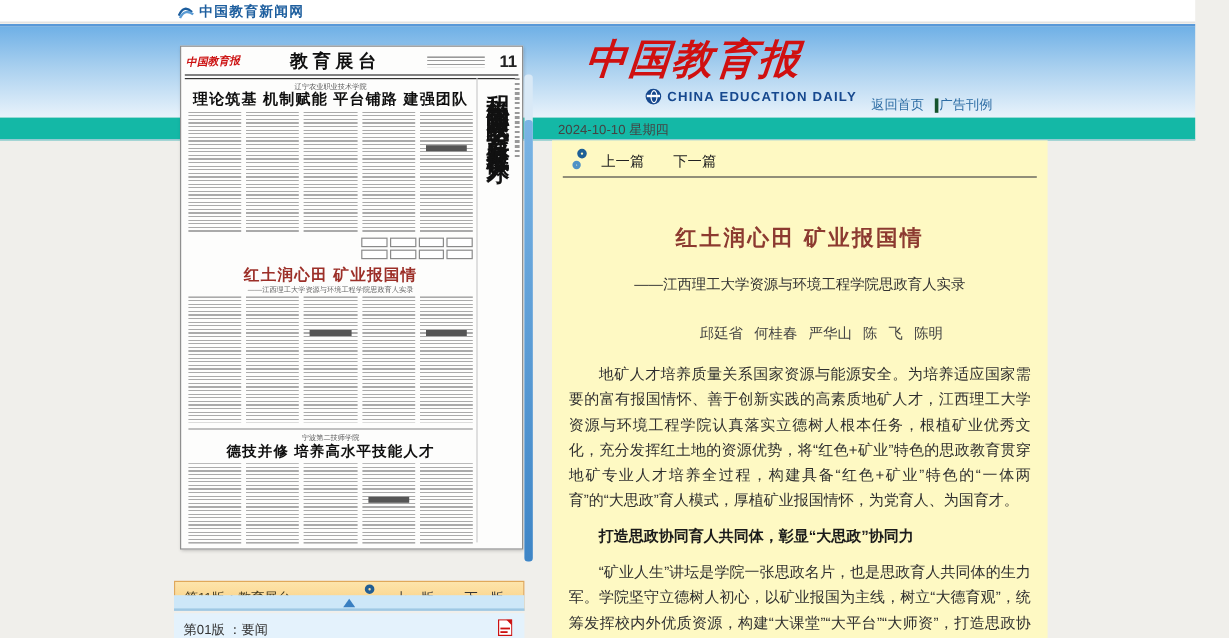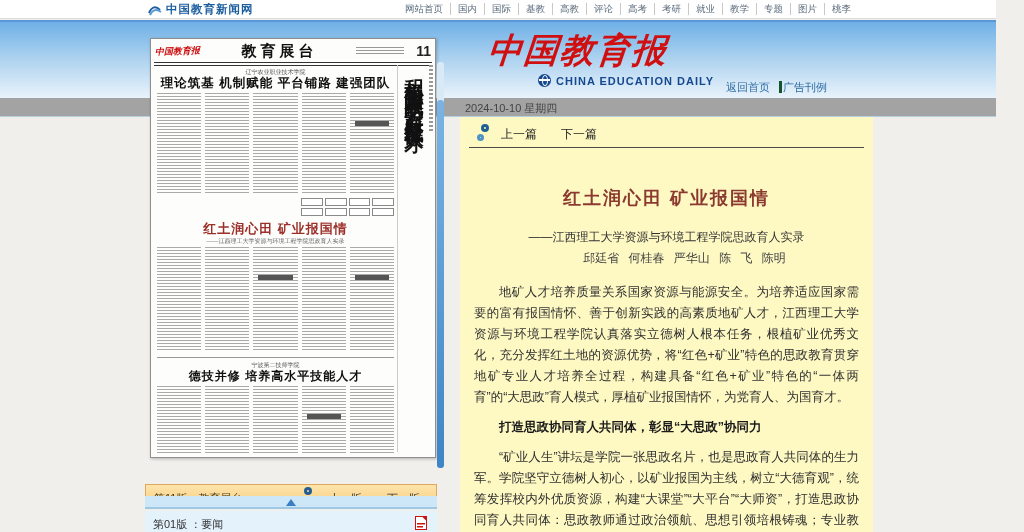--- a/index.html
+++ b/index.html
@@ -25,36 +25,36 @@
   .mh-sub { display:flex; align-items:center; gap:5px; margin-top:2px; margin-left:10px;padding-left:40px; }
   .globe { width:13px; height:13px; border-radius:50%; background:#16488e; position:relative; display:inline-block; }
   .globe::before { content:""; position:absolute; left:1px; right:1px; top:5px; height:2px; background:#fff; }
   .globe::after { content:""; position:absolute; left:4px; top:1px; width:4px; bottom:1px; border:1px solid #fff; border-radius:50%; }
   .mh-sub-text { font-size:11px; font-weight:bold; color:#16488e; letter-spacing:1px; }
   .mh-links { position:absolute; right:169px; top:80px; z-index:2; font-size:11px; }
   .mh-links a { color:#2e6da4; text-decoration:none; cursor:pointer; }
   .mh-links .sep { border-left:3px solid #14532d; margin-left:9px; padding-left:1px;font-family:Liberation Serif, serif; }
 
   
-  .datebar { position:absolute; left:0; top:98px; width:1024px; height:19px; background:#a3a3a3;
+  .datebar { position:absolute; left:0; top:98px; width:1024px; height:19px; background:#14b8a6;
              border-bottom:1px solid #b7cfdd; z-index:1;padding-left:41px; }
   .datebar span { position:absolute; left:465px; top:3px; font-size:11px; color:#444; }
 
   
   .article-panel { position:absolute; left:460px; top:117px; width:413px; height:415px;
                    background:#fef9c3; z-index:2; overflow:hidden; }
   .art-nav { position:relative; height:31px; margin:0 9px; border-bottom:1px solid #4a4a4a; }
   .ring { position:absolute; border-radius:50%; display:inline-block; }
   .r1 { width:8px; height:8px; border:3px solid #1e5f96; left:12px; top:7px; }
   .r2 { width:7px; height:7px; border:3px solid #4f92c6; left:8px; top:17px; }
   .art-prev,.art-next { position:absolute; top:9px; font-size:12px; color:#222; text-decoration:none; cursor:pointer; }
   .art-prev { left:32px; } .art-next { left:92px; }
   .art-title { text-align:center; margin-top:38px; font-size:18px; font-weight:bold; color:#8c3a30; letter-spacing:2px; }
   .art-sub { text-align:center; margin-top:19px; font-size:12px; color:#333; }
-  .art-authors { text-align:center; margin-top:4px; font-size:12px; color:#444; word-spacing:6px;padding-left:36px; }
+  .art-authors { text-align:center; margin-top:24px; font-size:12px; color:#444; word-spacing:6px;padding-left:36px; }
   .art-body { margin:15px 14px 0; }
   .art-body p { font-size:12.5px; line-height:21px; color:#303030; text-align:justify; text-indent:2em; margin-bottom:9px; }
   .art-body p.bold { font-weight:bold; color:#1a1a1a; margin:3px 0 9px; }
 
   
   .np-wrap { position:absolute; left:145px; top:38px; width:299px; height:494px; z-index:3; }
   .np-page { position:absolute; left:5px; top:0; width:286px; height:420px; background:#fdfdfc;
              border:1px solid #8f8f8f; box-shadow:1px 1px 3px rgba(0,0,0,.25); cursor:pointer; }
   .np-track { position:absolute; left:292px; top:24px; width:7px; height:406px; background:#d9e9f6; border-radius:3px; }
   .np-thumb { position:absolute; left:0; top:38px; width:7px; height:368px; border-radius:3px;
@@ -120,35 +120,20 @@
 <div class="screen">
 
   <div class="topnav">
     <div class="tn-logo">
       <svg width="14" height="12" viewBox="0 0 14 12">
         <path d="M1 9 C4 2, 8 2, 12 6" stroke="#1d5e9e" stroke-width="2" fill="none"></path>
         <path d="M2 11 C5 5, 9 5, 13 8" stroke="#5a9bd4" stroke-width="2" fill="none"></path>
       </svg>
       <span>中国教育新闻网</span>
     </div>
-    <div class="tn-links">
-      <a class="tn-link">网站首页</a>
-      <a class="tn-link">国内</a>
-      <a class="tn-link">国际</a>
-      <a class="tn-link">基教</a>
-      <a class="tn-link">高教</a>
-      <a class="tn-link">评论</a>
-      <a class="tn-link">高考</a>
-      <a class="tn-link">考研</a>
-      <a class="tn-link">就业</a>
-      <a class="tn-link">教学</a>
-      <a class="tn-link">专题</a>
-      <a class="tn-link">图片</a>
-      <a class="tn-link">桃李</a>
-    </div>
   </div>
 
   <div class="hdr-band"></div>
 
   <div class="masthead">
     <div class="mh-title">中国教育报</div>
     <div class="mh-sub">
       <span class="globe"></span>
       <span class="mh-sub-text">CHINA EDUCATION DAILY</span>
     </div>

